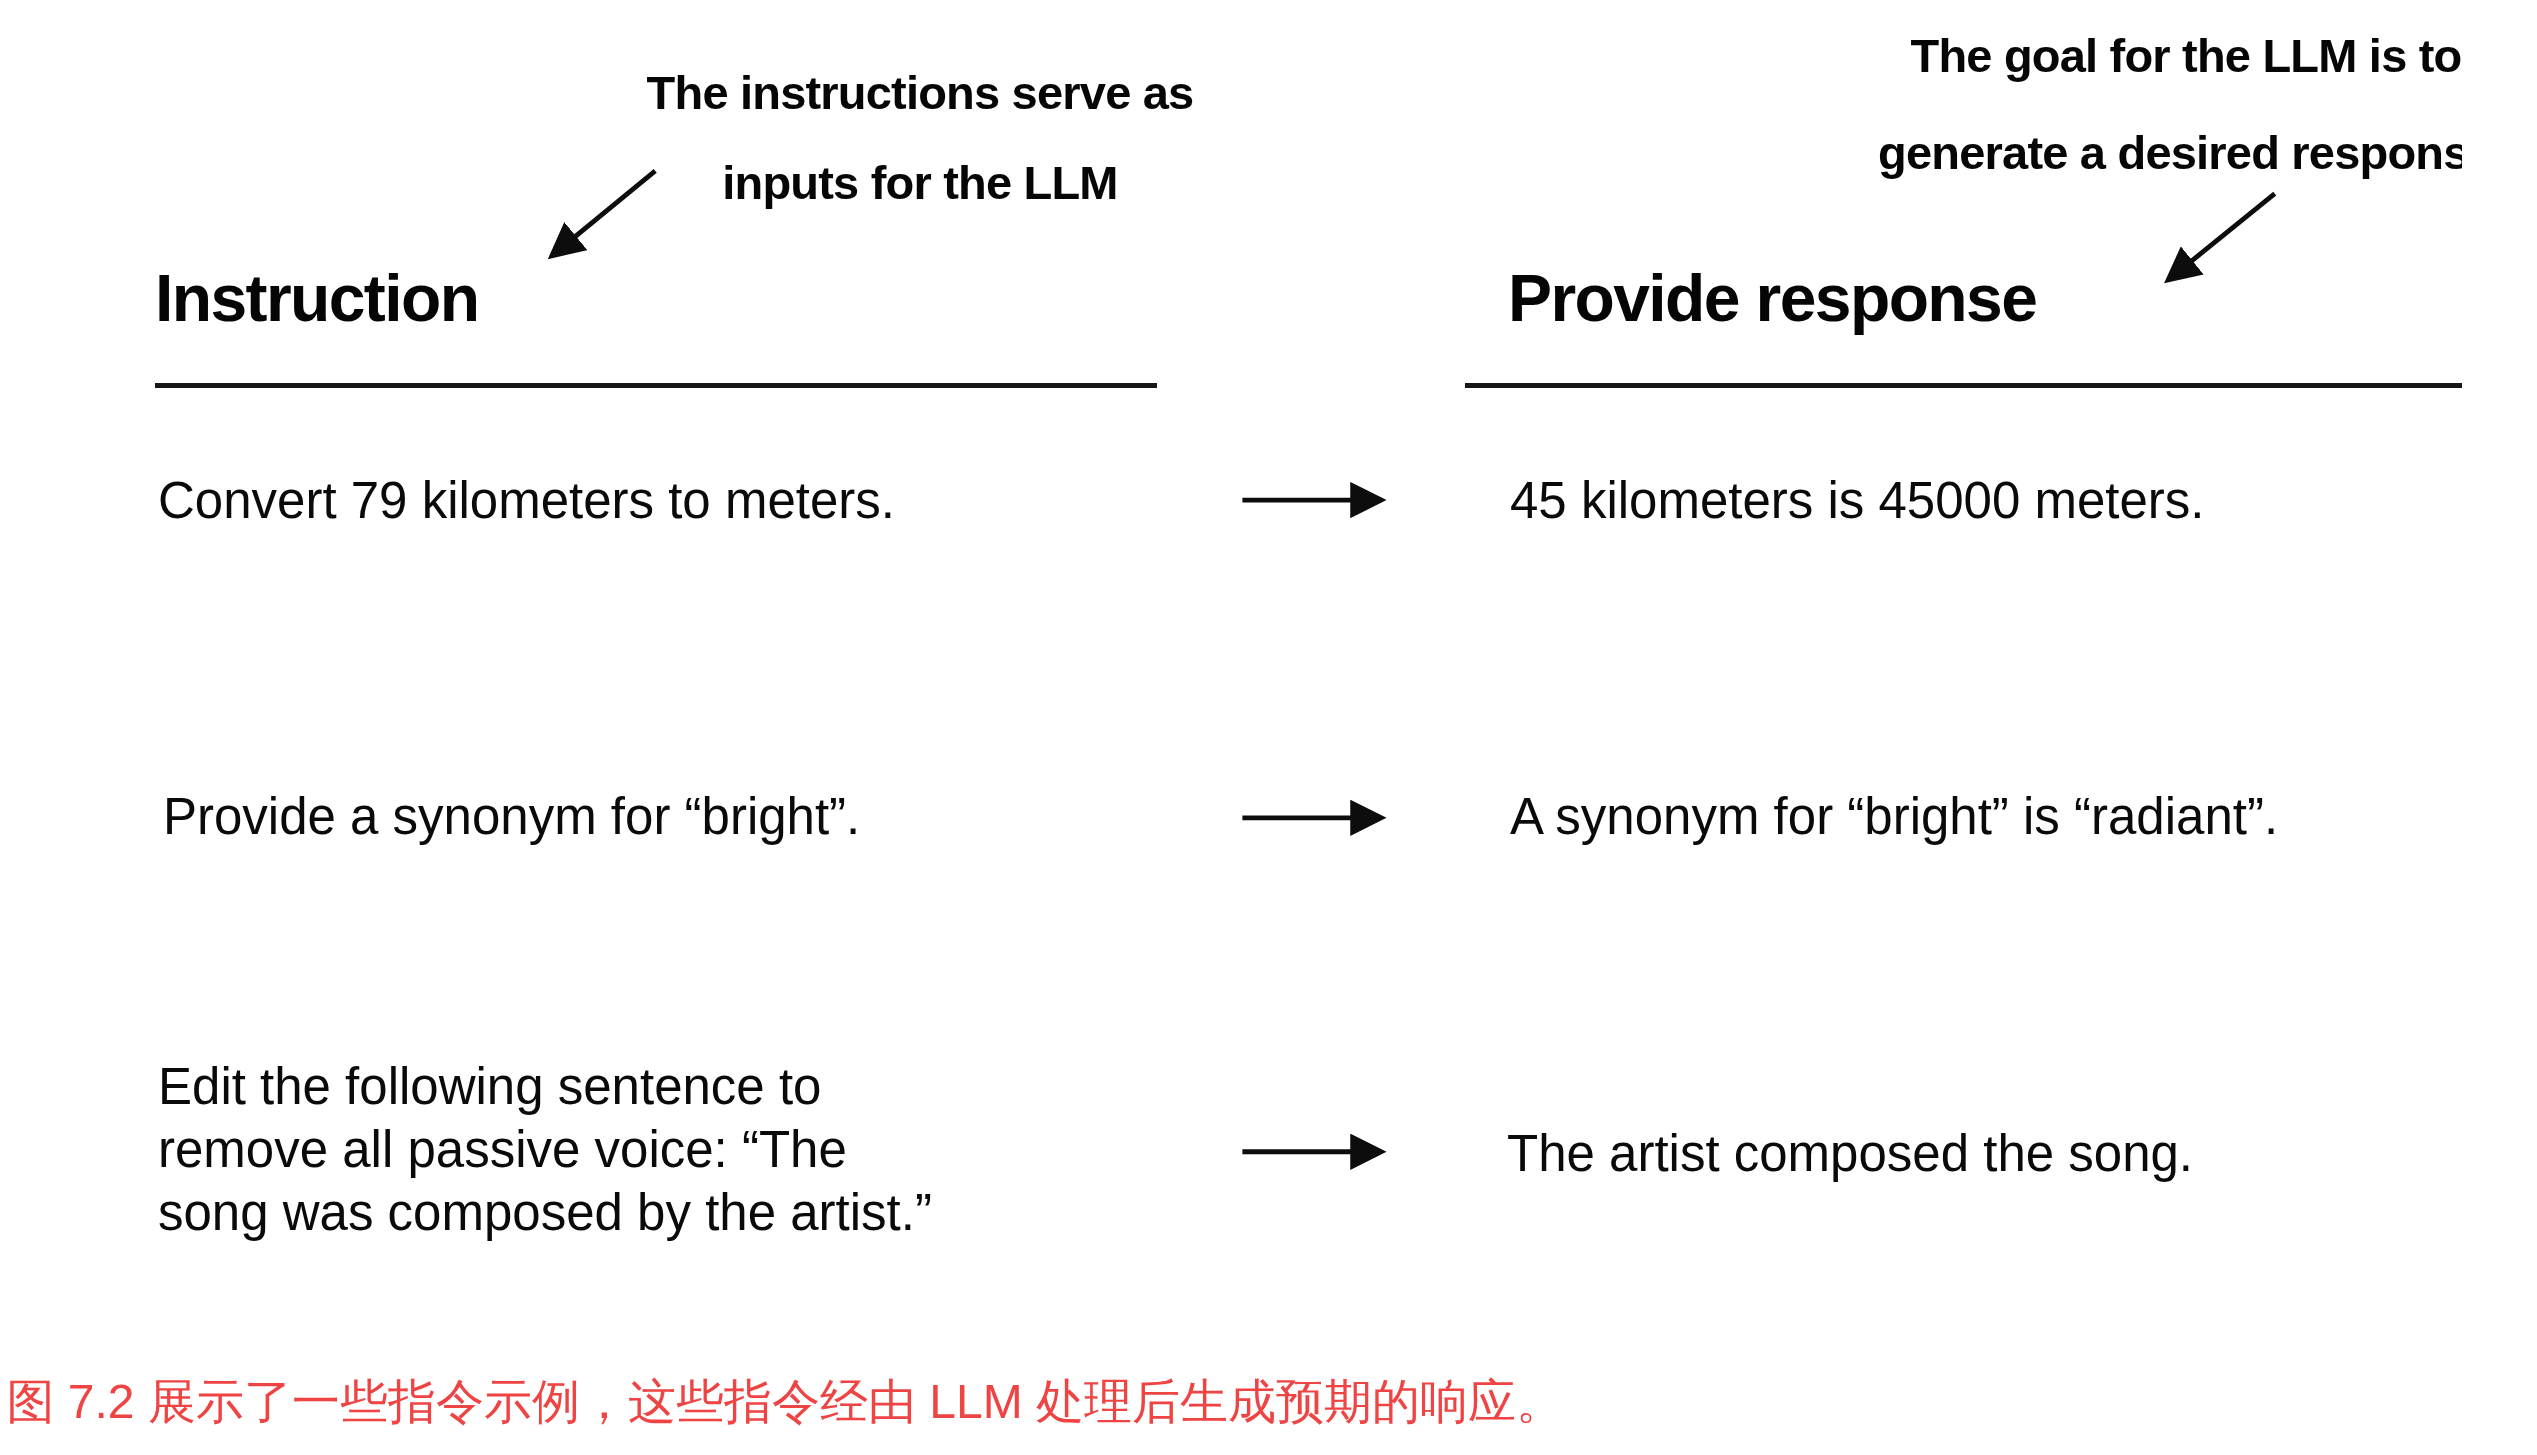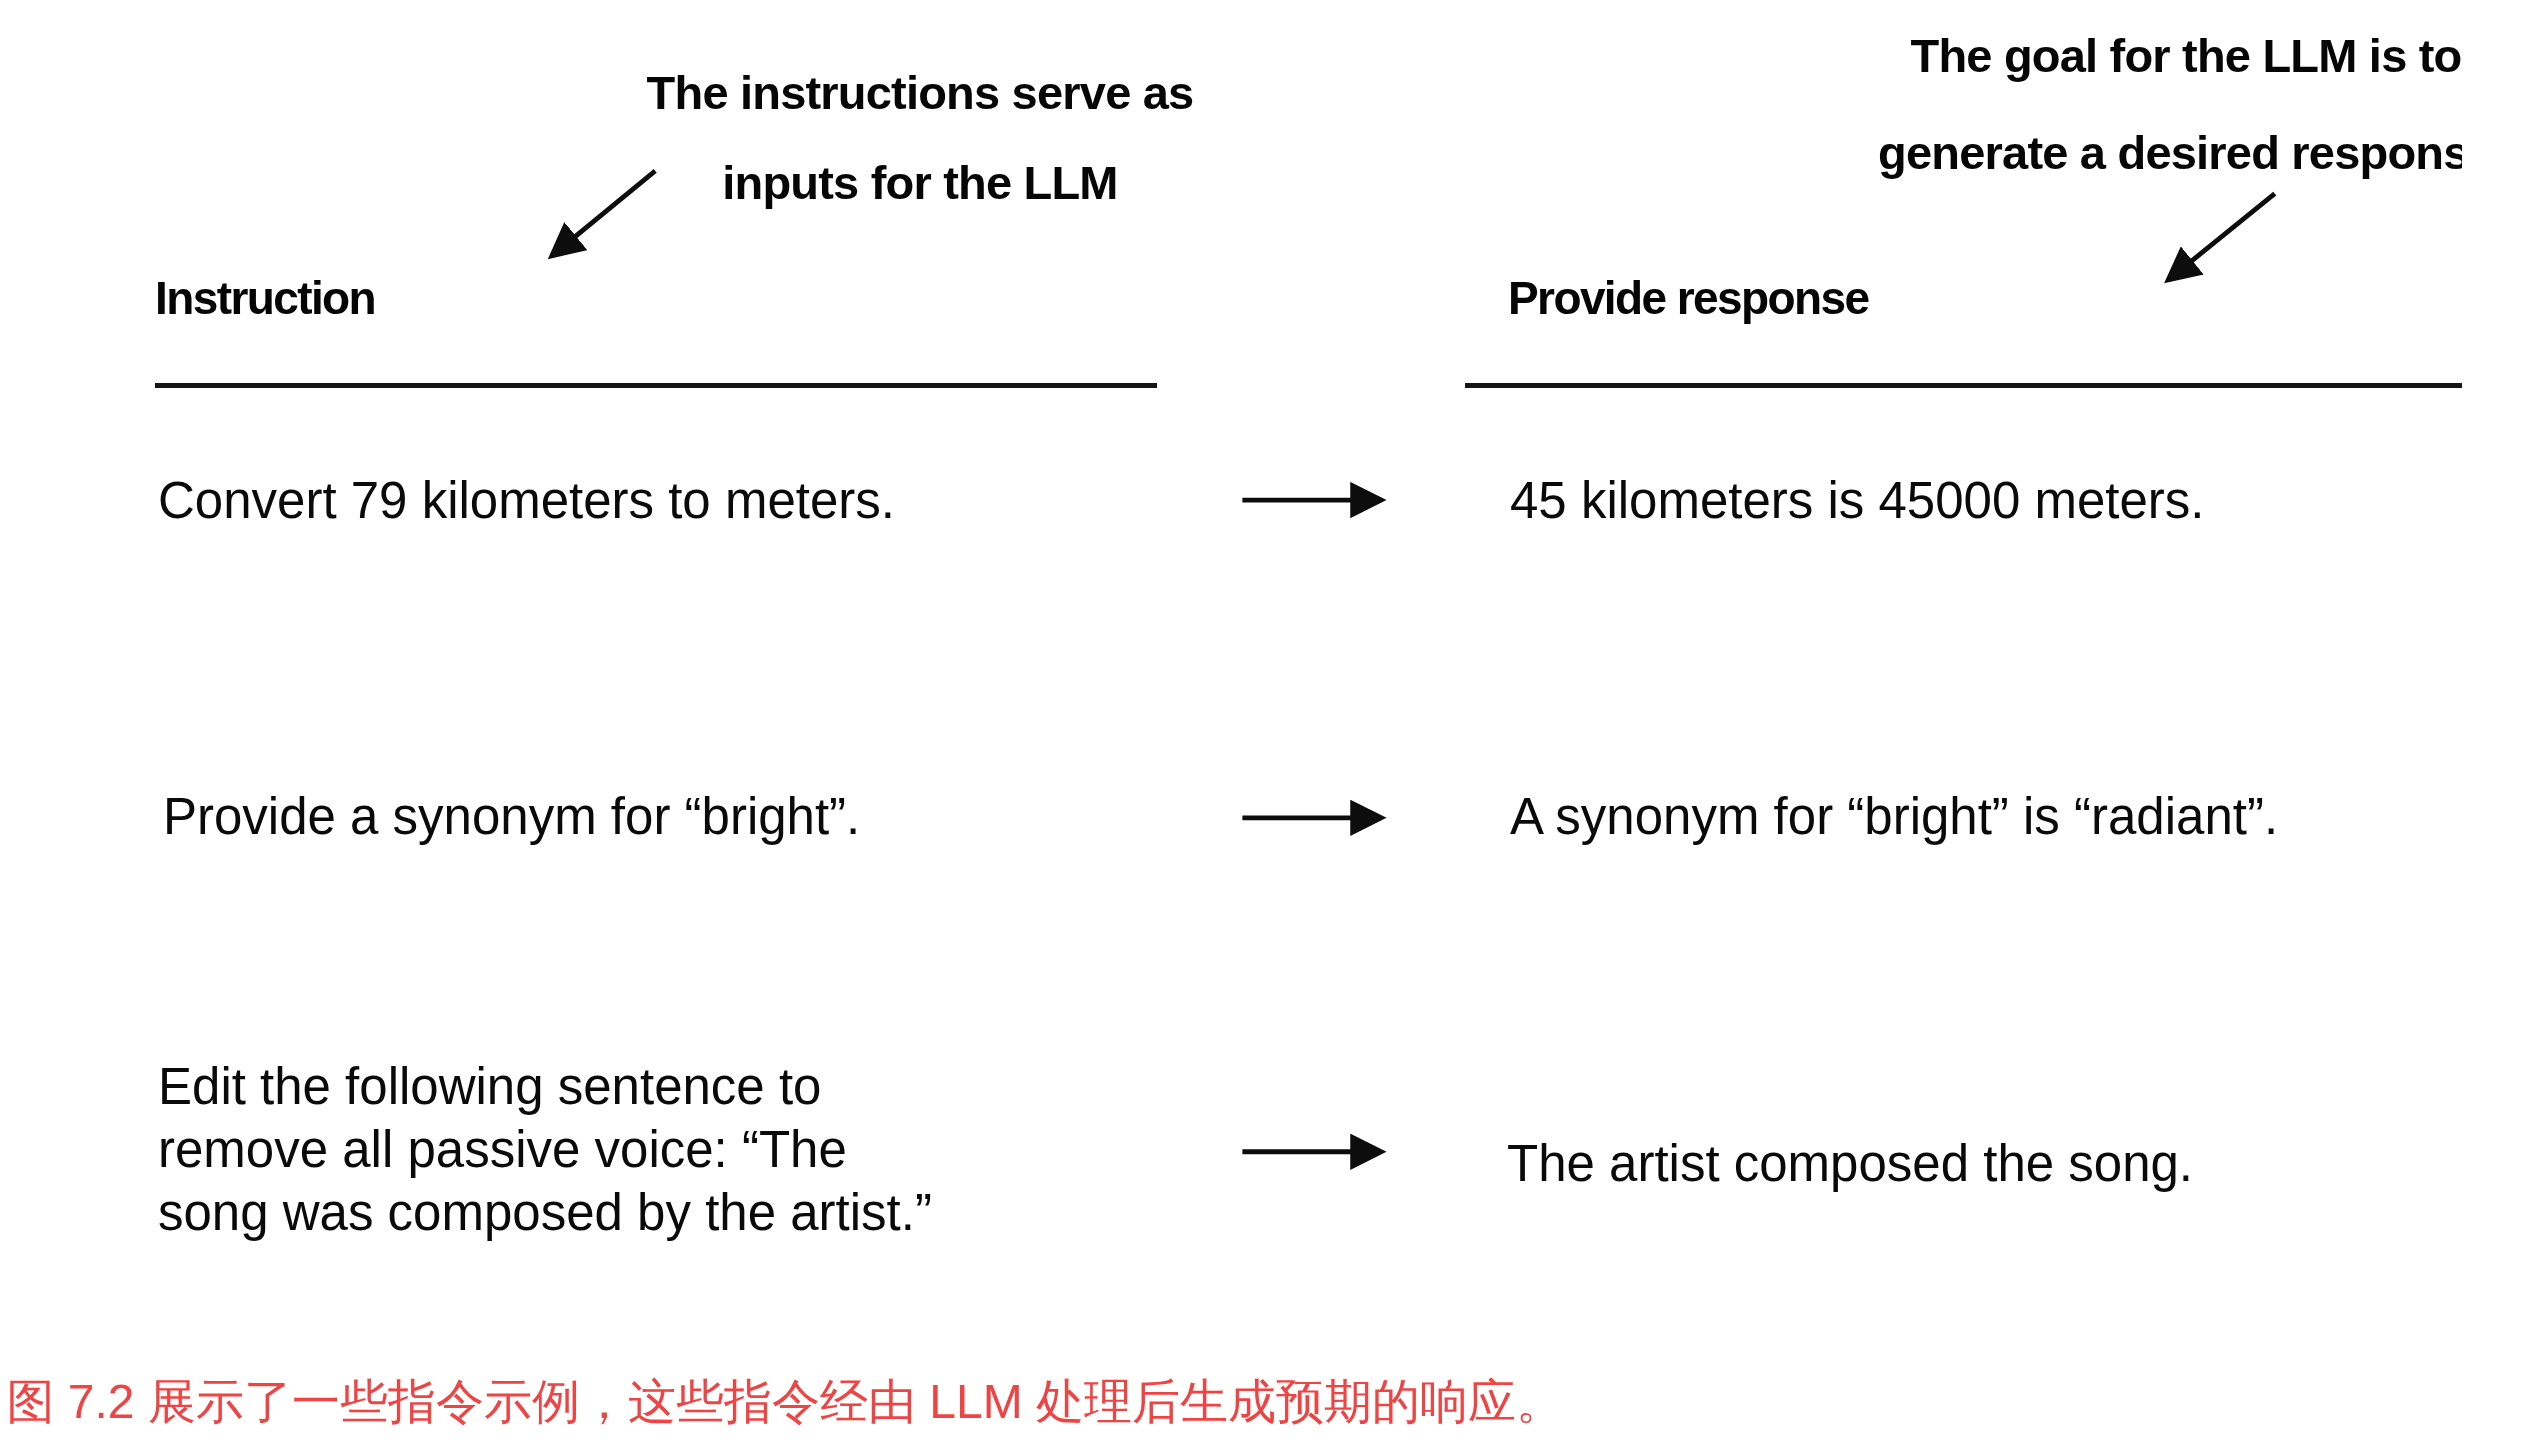--- a/index.html
+++ b/index.html
@@ -17,21 +17,21 @@
     text-align:center;
     white-space:pre-line;
     font-size:47px;
     letter-spacing:-0.8px;
     color:#060606;
   }
   #ann-left  { left:565px;  top:48px; width:710px; line-height:90px; }
   #ann-right { left:1823px; top:6.5px;  width:726px; line-height:97px; }
   .col-header {
     position:absolute;
-    font-size:46px;
+    font-size:66px;
     font-weight:bold;
     letter-spacing:-1.6px;
     line-height:76px;
     color:#050505;
   }
   #hdr-left  { left:155px;  top:260px; }
   #hdr-right { left:1508px; top:260px; }
   .rule { position:absolute; height:4.8px; background:#161616; }
   #rule-left  { left:155px;  top:383px; width:1002px; }
   #rule-right { left:1465px; top:383px; width:1049px; }
@@ -40,21 +40,21 @@
     font-size:51px;
     line-height:63px;
     white-space:pre-line;
     color:#0a0a0a;
   }
   #r1-left  { left:158px;  top:469px;  }
   #r1-right { left:1510px; top:469px;text-align:right;  }
   #r2-left  { left:163px;  top:785px;  }
   #r2-right { left:1510px; top:785px;  }
   #r3-left  { left:158px;  top:1055px; width:1081px; }
-  #r3-right { left:1507px; top:1122px;margin-top:10px; }
+  #r3-right { left:1507px; top:1122px; }
   .caption {
     position:absolute;
     left:6.5px; top:1371px;
     font-size:48px;
     line-height:61px;
     color:#ef4444;
   }
   svg.arrows { position:absolute; left:0; top:0; pointer-events:none; }
   svg.arrows line { stroke:#0d0d0d; stroke-width:6; }
   svg.arrows marker path { fill:#0d0d0d; }

